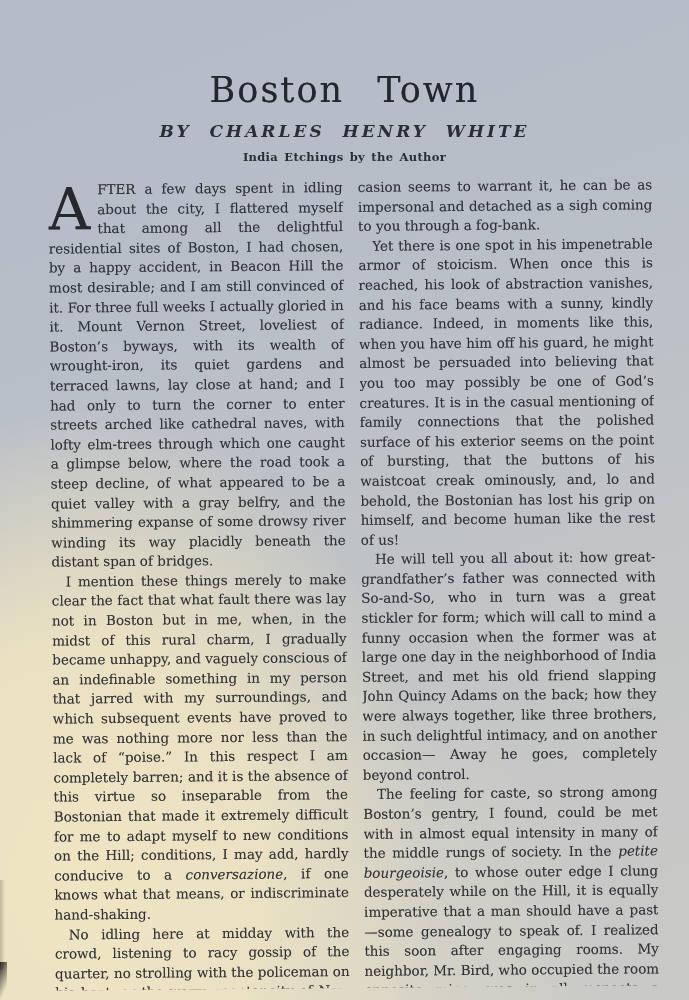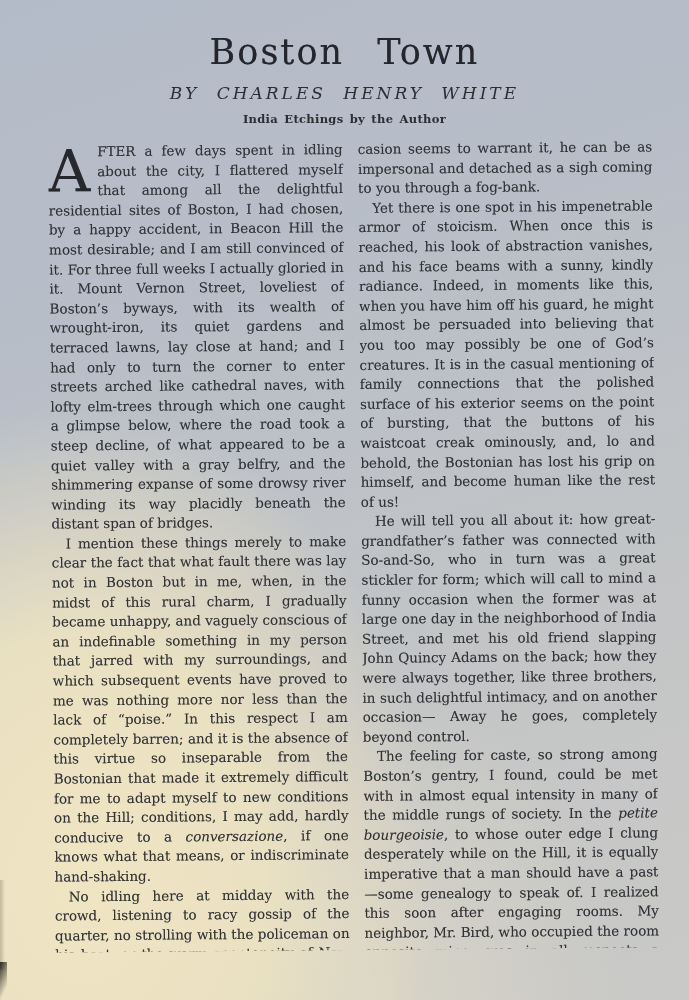--- a/index.html
+++ b/index.html
@@ -7,29 +7,29 @@
     width:689px;height:1000px;overflow:hidden;
     font-family:"DejaVu Serif","Liberation Serif",serif;
   }
   .page{
     position:relative;width:689px;height:1000px;overflow:hidden;
     background:
       radial-gradient(75% 70% at 12% 88%, rgba(240,229,194,1) 0%, rgba(237,227,194,0.92) 35%, rgba(237,227,194,0) 68%),
       radial-gradient(50% 45% at 55% 100%, rgba(230,223,198,0.55) 0%, rgba(230,223,198,0) 70%),
       linear-gradient(160deg,#b3bbc8 0%,#b8bec8 30%,#c0c3c6 55%,#c6c7c6 80%,#c9c9c7 100%);
   }
-  .heading{ text-align:center; padding-top:32px; }
+  .heading{ text-align:center; padding-top:70px; }
   .title{
     font-size:35px; line-height:40px; color:#23262c;
     letter-spacing:2px; word-spacing:20px; font-weight:400;
     text-shadow:0 0 0.6px rgba(35,38,44,0.5);
   }
   .byline{
     margin-top:11px; font-style:italic; font-size:17px; line-height:20px;
-    letter-spacing:3px; word-spacing:9px; color:#2b2e34;
+    letter-spacing:3px; word-spacing:9px; color:#2b2e34;font-weight:bold;
   }
   .subtitle{
     margin-top:9px; font-size:11.5px; line-height:15px; font-weight:bold;
     letter-spacing:0.3px; word-spacing:2px; color:#2b2e34;
   }
   .columns{
     display:flex; gap:15px; padding:13px 37px 0 48px;
     transform:rotate(-0.5deg); transform-origin:50% 0;
   }
   .column{

